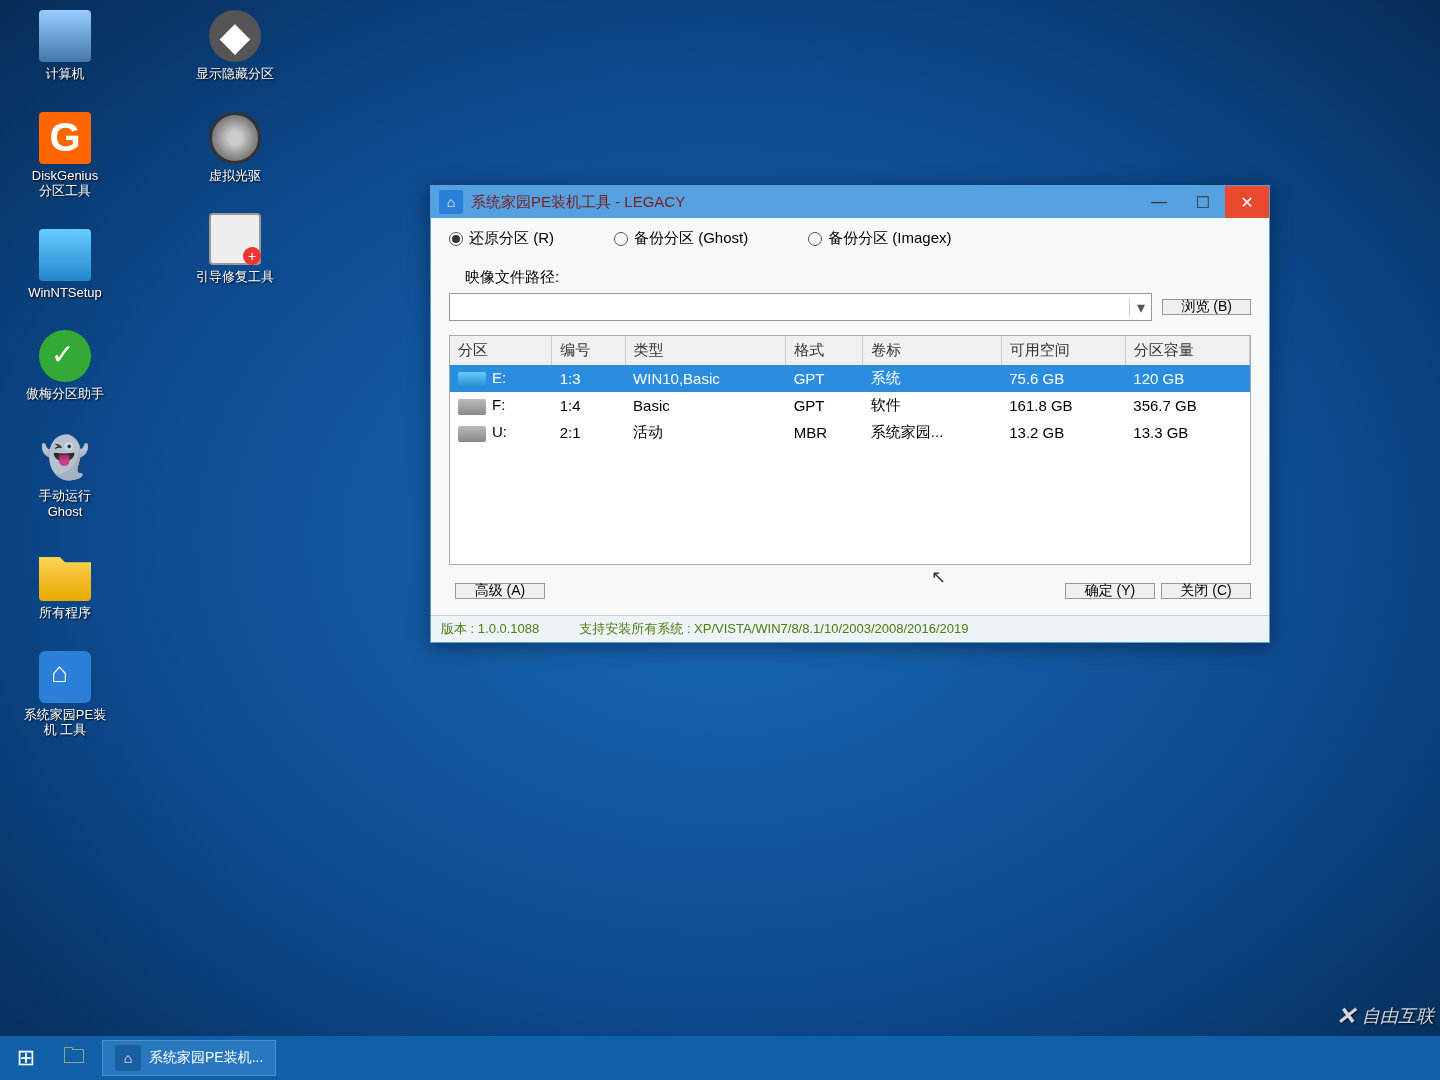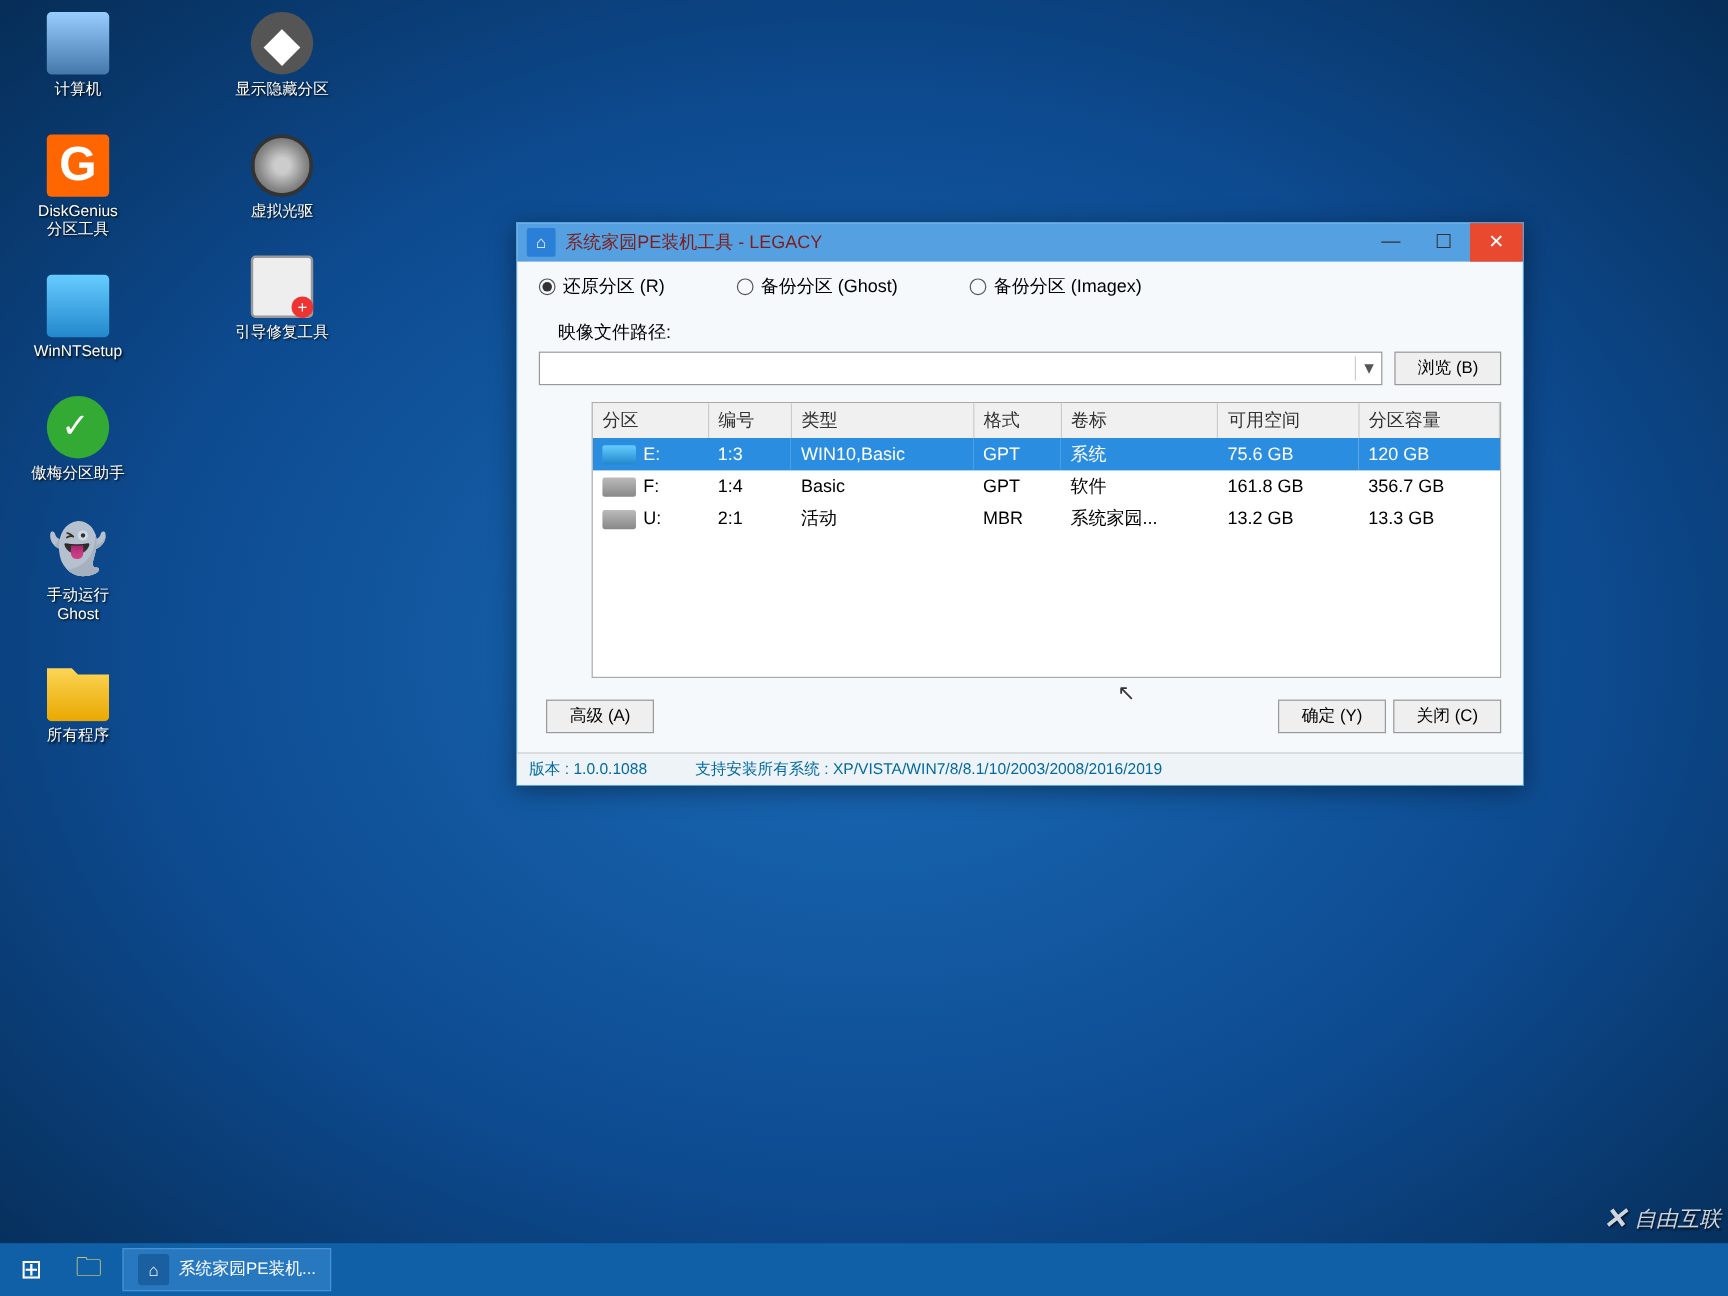--- a/index.html
+++ b/index.html
@@ -46,35 +46,35 @@
 .pane { padding: 11px 18px 8px; }
 .radios { display: flex; gap: 60px; margin-bottom: 14px; font-size: 15px; }
 .radio { display: flex; align-items: center; gap: 6px; cursor: pointer; }
 .rb { width: 14px; height: 14px; border: 1px solid #555; border-radius: 50%; display:inline-flex; align-items:center; justify-content:center;}
 .rb.on::after { content:""; width:8px; height:8px; background:#333; border-radius:50%; }
 
 .pathrow { display: flex; align-items: center; gap: 10px; margin-bottom: 14px; }
 .pathlabel { font-size: 15px; padding-left: 16px; margin-bottom: 6px; margin-top: 20px; }
 .combo { flex:1; height: 28px; border:1px solid #999; background:#fff; display:flex; align-items:center; }
 .combo .arrow { margin-left:auto; width:22px; text-align:center; color:#555; border-left:1px solid #ccc;}
-.btn { height: 28px; padding: 0 18px; border:1px solid #999; background:#efefef; cursor:pointer; font-size:14px; display:inline-flex; align-items:center; }
-
-.tablewrap { border:1px solid #aaa; background:#fff; height: 230px; overflow:hidden;margin-left:44px; }
+.btn { height: 16px; padding: 0 18px; border:1px solid #999; background:#efefef; cursor:pointer; font-size:14px; display:inline-flex; align-items:center; }
+
+.tablewrap { border:1px solid #aaa; background:#fff; height: 230px; overflow:hidden; }
 table { width: 100%; border-collapse: collapse; font-size: 15px; }
 th { text-align:left; padding:5px 8px; background:#f0f0f0; border-right:1px solid #ccc; font-weight:normal; color:#333; }
 td { padding:4px 8px; }
 tr.sel td { background:#2a8de0; color:#fff; }
 td.drv .dicon { display:inline-block; width:28px; height:16px; background:linear-gradient(#bbb,#888); border-radius:2px; margin-right:6px; vertical-align:middle;}
 tr.sel td.drv .dicon { background:linear-gradient(#6cf,#28c); }
 
 .btnrow { display:flex; padding: 18px 0 8px; }
 .btnrow .spacer { flex:1; }
 .btnrow .btn { margin-left: 6px; min-width: 90px; justify-content:center; }
 
-.statusbar { background:#eef3f8; padding:4px 10px; font-size:13px; color:#0369a1; display:flex; border-top:1px solid #ccc; white-space:nowrap; overflow:hidden;}
+.statusbar { background:#eef3f8; padding:4px 10px; font-size:13px; color:#4d7c0f; display:flex; border-top:1px solid #ccc; white-space:nowrap; overflow:hidden;}
 .statusbar .v { margin-right: 40px; }
 
 
 .taskbar { position:absolute; bottom:0; left:0; right:0; height:44px; background:#1060a8; display:flex; align-items:center; padding:0 6px; gap:8px;}
 .start { color:#fff; font-size:22px; width:40px; text-align:center; cursor:pointer;}
 .tbicon { width:40px; height:36px; display:flex; align-items:center; justify-content:center; cursor:pointer;}
 .tbicon.folder { color:#fd6; font-size:22px;}
 .tbtask { height:36px; background:#2878c0; border:1px solid #4a90d0; display:flex; align-items:center; padding:0 12px; gap:8px; color:#fff; font-size:14px; cursor:pointer;}
 .tbtask .ic { width:26px; height:26px; background:#1a5fa0; border-radius:3px; display:flex; align-items:center; justify-content:center;}
 
@@ -106,20 +106,25 @@
         <div class="label">傲梅分区助手</div>
       </div>
     <div class="di">
         <div class="glyph g-ghost">👻</div>
         <div class="label" style="white-space:pre-line">手动运行
 Ghost</div>
       </div>
     <div class="di">
         <div class="glyph g-folder"></div>
         <div class="label">所有程序</div>
+      </div>
+    <div class="di">
+        <div class="glyph g-app"></div>
+        <div class="label" style="white-space:pre-line">系统家园PE装
+机 工具</div>
       </div>
   </div>
   <div class="icon-col">
     <div class="di">
         <div class="glyph g-partition">◆</div>
         <div class="label">显示隐藏分区</div>
       </div>
     <div class="di">
         <div class="glyph g-cd"></div>
         <div class="label">虚拟光驱</div>

